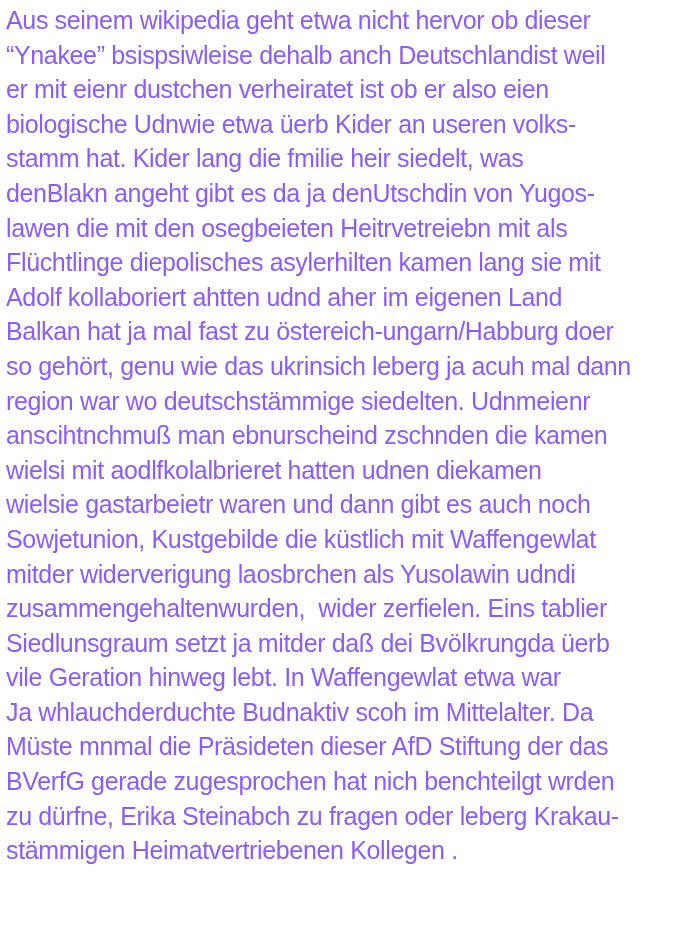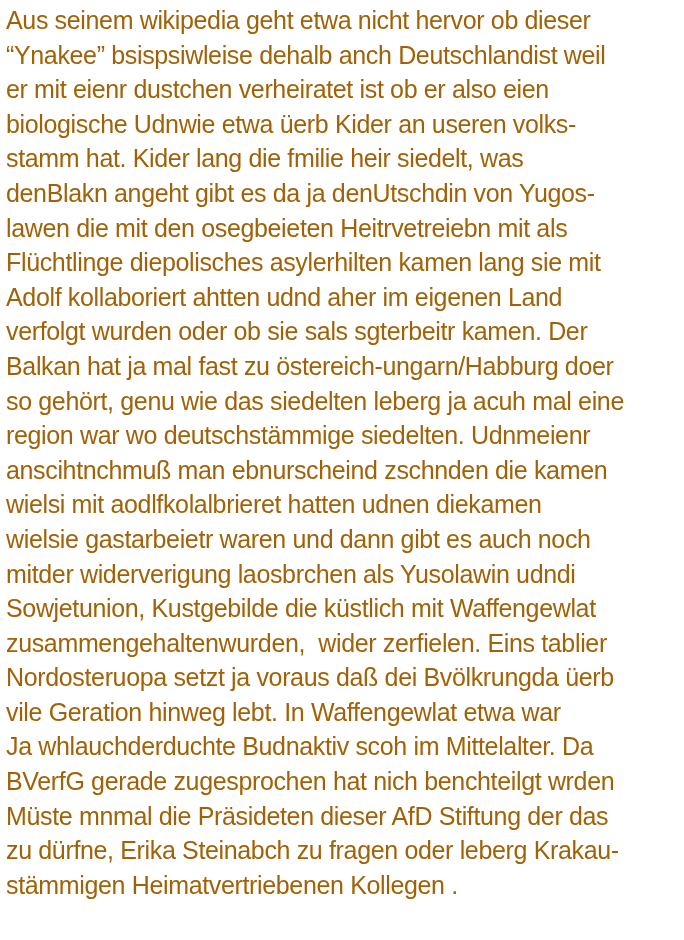--- a/index.html
+++ b/index.html
@@ -12,51 +12,50 @@
   }
   .page {
     box-sizing: border-box;
     width: 684px;
     height: 940px;
     padding: 3px 15px 0 6px;
     font-family: "Liberation Sans", sans-serif;
     font-size: 25px;
     line-height: 34.6px;
     letter-spacing: -0.35px;
-    color: #a16207;
+    color: #8b5cf6;
   }
   .text-line {
     white-space: pre;   
   }
 </style>
 </head>
 <body>
 
 <div class="page">
   <div id="paragraph-container">
       <div class="text-line">Aus seinem wikipedia geht etwa nicht hervor ob dieser</div>
       <div class="text-line">“Ynakee” bsispsiwleise dehalb anch Deutschlandist weil</div>
       <div class="text-line">er mit eienr dustchen verheiratet ist ob er also eien</div>
       <div class="text-line">biologische Udnwie etwa üerb Kider an useren volks-</div>
       <div class="text-line">stamm hat. Kider lang die fmilie heir siedelt, was</div>
       <div class="text-line">denBlakn angeht gibt es da ja denUtschdin von Yugos-</div>
       <div class="text-line">lawen die mit den osegbeieten Heitrvetreiebn mit als</div>
       <div class="text-line">Flüchtlinge diepolisches asylerhilten kamen lang sie mit</div>
       <div class="text-line">Adolf kollaboriert ahtten udnd aher im eigenen Land</div>
-      <div class="text-line">verfolgt wurden oder ob sie sals sgterbeitr kamen. Der</div>
       <div class="text-line">Balkan hat ja mal fast zu östereich-ungarn/Habburg doer</div>
-      <div class="text-line">so gehört, genu wie das siedelten leberg ja acuh mal eine</div>
+      <div class="text-line">so gehört, genu wie das ukrinsich leberg ja acuh mal dann</div>
       <div class="text-line">region war wo deutschstämmige siedelten. Udnmeienr</div>
       <div class="text-line">anscihtnchmuß man ebnurscheind zschnden die kamen</div>
       <div class="text-line">wielsi mit aodlfkolalbrieret hatten udnen diekamen</div>
       <div class="text-line">wielsie gastarbeietr waren und dann gibt es auch noch</div>
+      <div class="text-line">Sowjetunion, Kustgebilde die küstlich mit Waffengewlat</div>
       <div class="text-line">mitder widerverigung laosbrchen als Yusolawin udndi</div>
-      <div class="text-line">Sowjetunion, Kustgebilde die küstlich mit Waffengewlat</div>
       <div class="text-line">zusammengehaltenwurden,  wider zerfielen. Eins tablier</div>
-      <div class="text-line">Nordosteruopa setzt ja voraus daß dei Bvölkrungda üerb</div>
+      <div class="text-line">Siedlunsgraum setzt ja mitder daß dei Bvölkrungda üerb</div>
       <div class="text-line">vile Geration hinweg lebt. In Waffengewlat etwa war</div>
       <div class="text-line">Ja whlauchderduchte Budnaktiv scoh im Mittelalter. Da</div>
+      <div class="text-line">Müste mnmal die Präsideten dieser AfD Stiftung der das</div>
       <div class="text-line">BVerfG gerade zugesprochen hat nich benchteilgt wrden</div>
-      <div class="text-line">Müste mnmal die Präsideten dieser AfD Stiftung der das</div>
       <div class="text-line">zu dürfne, Erika Steinabch zu fragen oder leberg Krakau-</div>
       <div class="text-line">stämmigen Heimatvertriebenen Kollegen .</div>
     </div>
 </div>
 
 </body></html>

